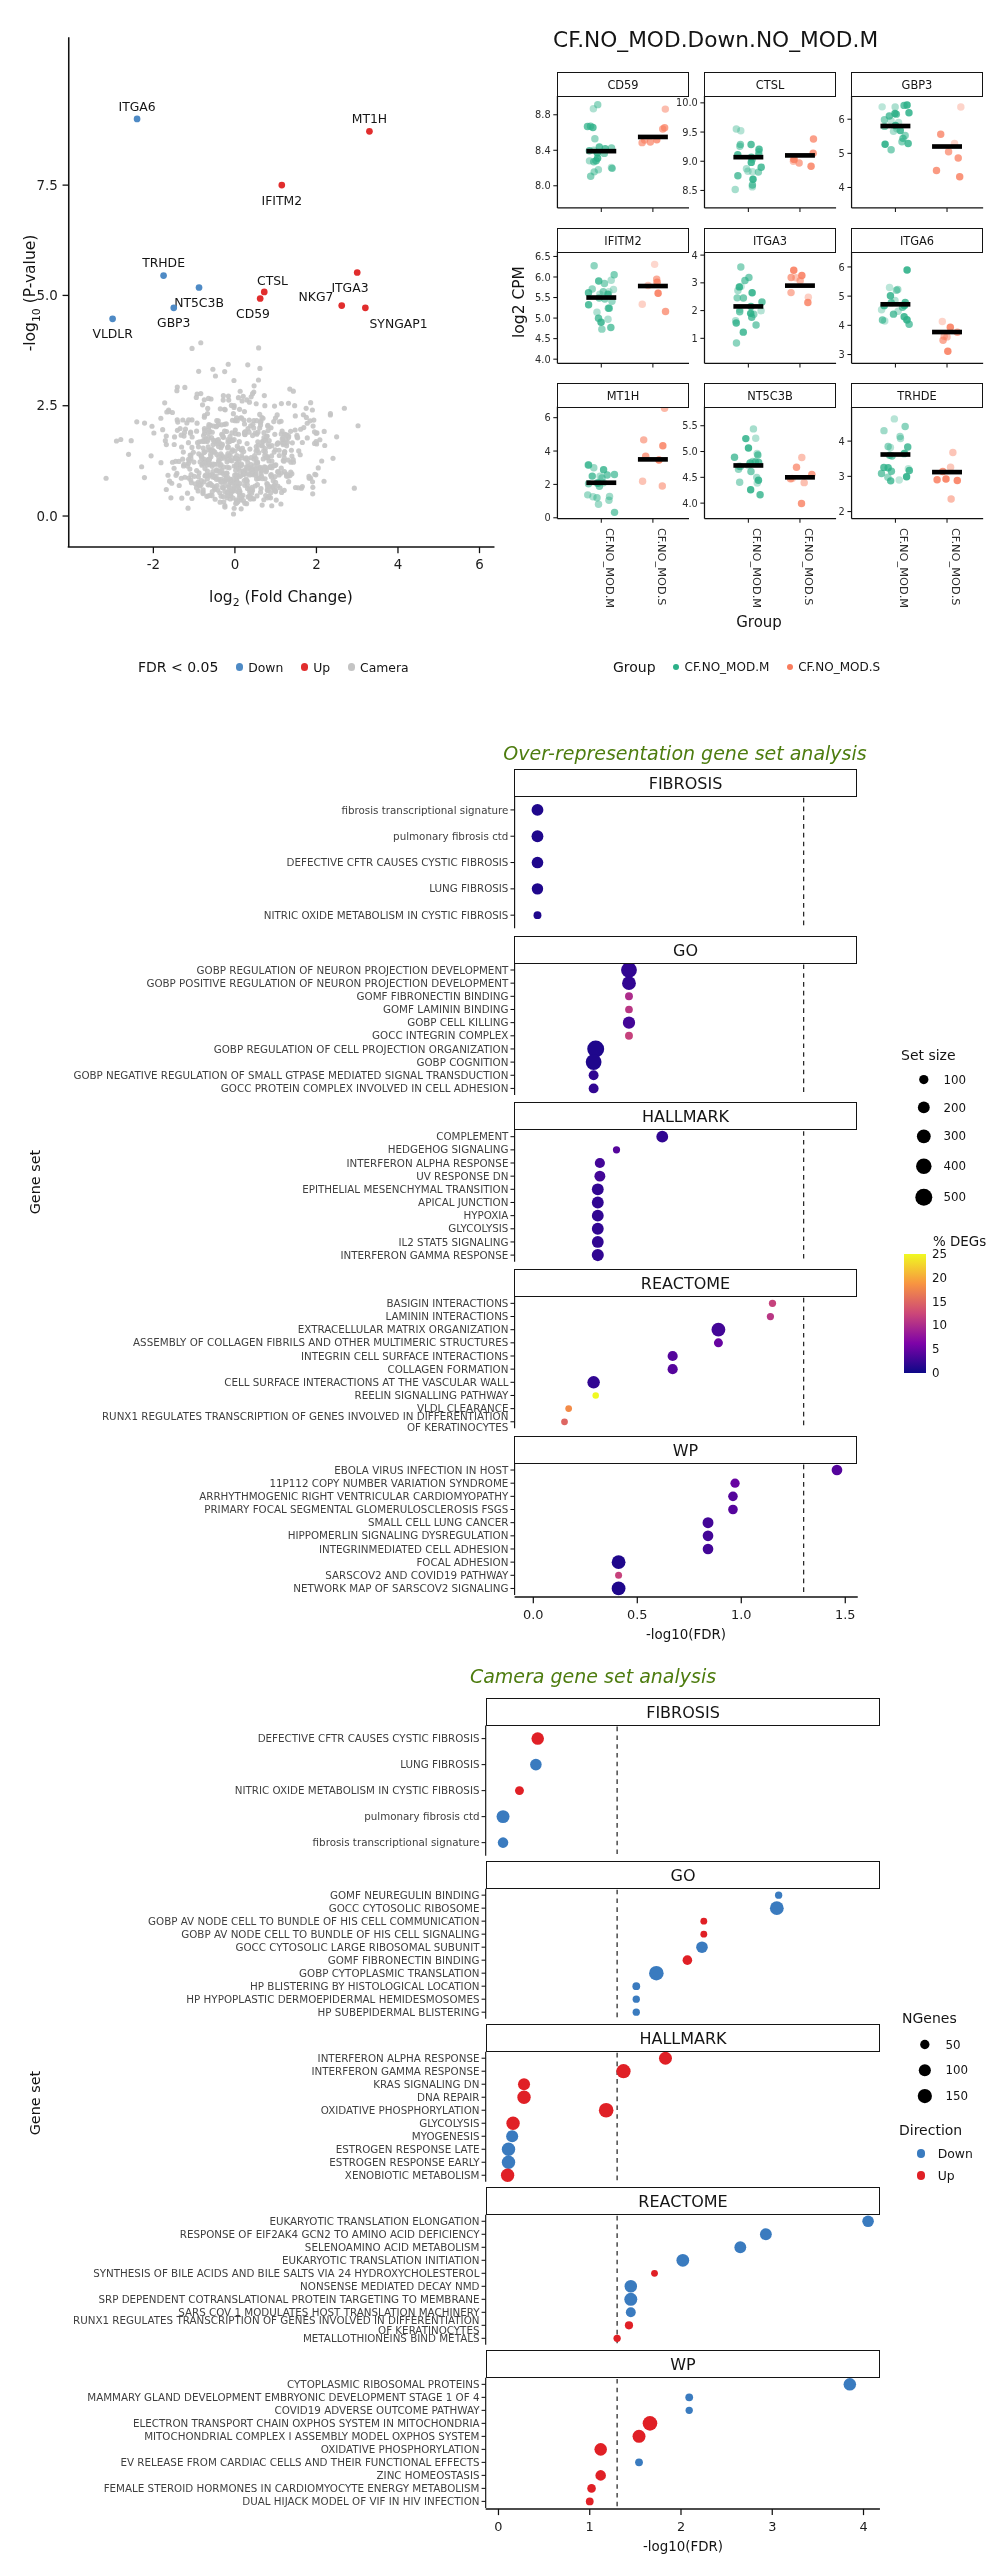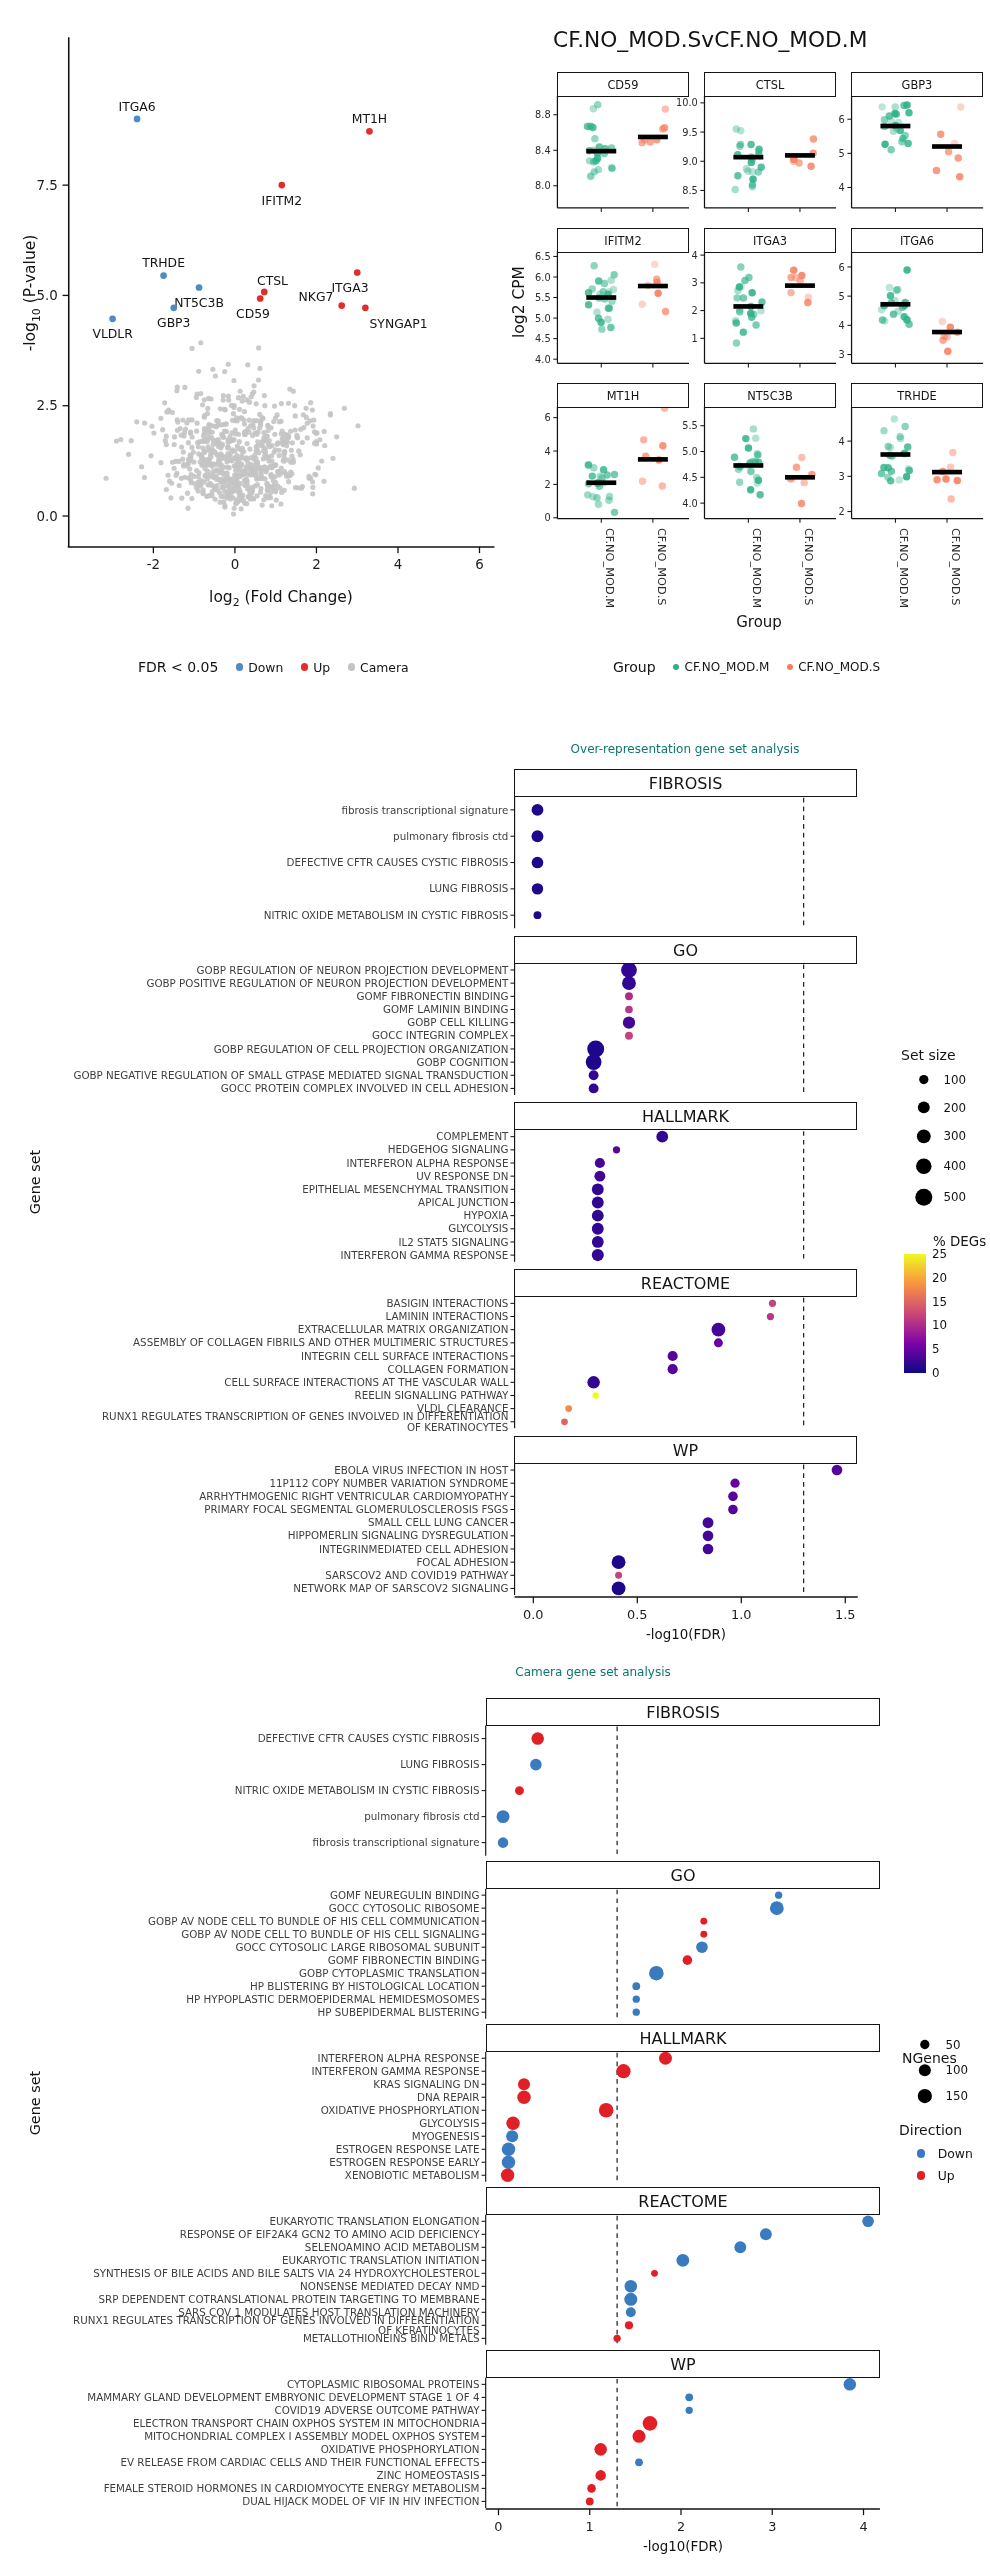--- a/index.html
+++ b/index.html
@@ -1,19 +1,19 @@
 <!DOCTYPE html>
 <html style="font-size:8.3px"><head>
 <meta charset="utf-8">
 <style>
   html,body{margin:0;padding:0;background:#fff;}
   body{font-family:"DejaVu Sans",sans-serif;}
   .canvas{position:relative;width:991px;height:2576px;background:#fff;overflow:hidden;}
   .abs{position:absolute;}
-  .t-title{font-size:12px;color:#0f766e;white-space:nowrap;}
+  .t-title{font-size:19px;color:#4d7c0f;white-space:nowrap;font-style:italic;}
   .t-axis{font-size:15.5px;color:#141414;white-space:nowrap;}
   .rot-ccw{transform:translate(-50%,-50%) rotate(-90deg);}
   .ctr{transform:translateX(-50%);}
   .facet-strip{background:#fff;border:1.5px solid #141414;display:flex;align-items:center;justify-content:center;font-size:16px;color:#141414;box-sizing:border-box;white-space:nowrap;}
   .leg-row{display:flex;align-items:center;white-space:nowrap;}
   .leg-title{font-size:14px;color:#141414;margin-right:17.5px;}
   .leg-item{display:flex;align-items:center;margin-right:17.5px;font-size:12.4px;color:#141414;}
   .leg-dot{width:7.2px;height:7.2px;border-radius:50%;margin-right:5.2px;display:inline-block;}
   .side-title{font-size:14px;color:#141414;white-space:nowrap;text-align:center;}
   .colorbar{width:21.7px;}
@@ -1526,21 +1526,21 @@
 
   <div id="overlay" class="abs" style="left:0;top:0;width:991px;height:2576px;">
 
     <div class="abs t-axis" style="left:281px;top:588px;transform:translateX(-50%);">
       <span>log</span><sub>2</sub><span> (Fold Change)</span>
     </div>
     <div class="abs t-axis rot-ccw" style="left:32px;top:293px;">
       <span>-log</span><sub>10</sub><span> (P-value)</span>
     </div>
 
-    <div class="abs" style="left:553px;top:27px;font-size:21.7px;color:#141414;white-space:nowrap;">CF.NO_MOD.SvCF.NO_MOD.M</div>
+    <div class="abs" style="left:553px;top:27px;font-size:21.7px;color:#141414;white-space:nowrap;">CF.NO_MOD.Down.NO_MOD.M</div>
     <div class="abs t-axis rot-ccw" style="left:519px;top:302px;">log2 CPM</div>
     <div class="abs" style="left:759px;top:613px;transform:translateX(-50%);font-size:15px;color:#141414;">Group</div>
 
     <div class="abs leg-row" style="left:138px;top:659px;">
       <span class="leg-title">FDR &lt; 0.05</span>
       <span class="leg-item">
           <span class="leg-dot" id="dot-down" style="background: rgb(78, 138, 197);"></span>
           <span>Down</span>
         </span>
       <span class="leg-item">
@@ -1568,21 +1568,21 @@
     <div class="abs t-title ctr" style="left:685px;top:742px;">Over-representation gene set analysis</div>
     <div class="abs rot-ccw" style="left:35px;top:1182px;font-size:14.4px;color:#141414;white-space:nowrap;">Gene set</div>
     <div class="abs ctr" style="left:686px;top:1627px;font-size:13.4px;color:#141414;">-log10(FDR)</div>
     <div class="abs side-title" style="left:901px;top:1047px;">Set size</div>
     <div class="abs side-title" style="left:896px;top:1234px;font-size:13.4px;margin-left:37px;">% DEGs in set</div>
     <div class="abs colorbar" id="degs-colorbar" style="left: 904px; top: 1254px; height: 119px; background: linear-gradient(to top, rgb(13, 8, 135), rgb(126, 3, 168), rgb(204, 71, 120), rgb(248, 148, 65), rgb(240, 249, 33));"></div>
 
     <div class="abs t-title ctr" style="left:593px;top:1665px;">Camera gene set analysis</div>
     <div class="abs rot-ccw" style="left:35px;top:2103px;font-size:14.4px;color:#141414;white-space:nowrap;">Gene set</div>
     <div class="abs ctr" style="left:683px;top:2539px;font-size:13.4px;color:#141414;">-log10(FDR)</div>
-    <div class="abs side-title" style="left:902px;top:2010px;margin-top:40px;">NGenes</div>
+    <div class="abs side-title" style="left:902px;top:2010px;">NGenes</div>
     <div class="abs side-title" style="left:899px;top:2122px;">Direction</div>
     <div class="abs leg-item" style="left:917px;top:2146px;">
       <span class="leg-dot" id="dot-dir-down" style="width: 8.3px; height: 8.3px; margin-right: 12.4px; background: rgb(58, 123, 191);"></span>
       <span style="font-size:12.4px;">Down</span>
     </div>
     <div class="abs leg-item" style="left:917px;top:2168px;">
       <span class="leg-dot" id="dot-dir-up" style="width: 8.3px; height: 8.3px; margin-right: 12.4px; background: rgb(224, 32, 38);"></span>
       <span style="font-size:12.4px;">Up</span>
     </div>
 

